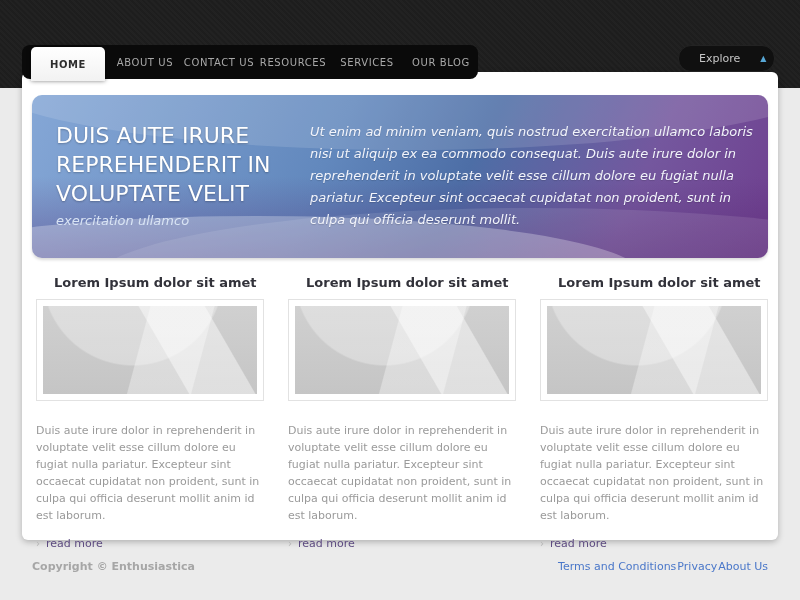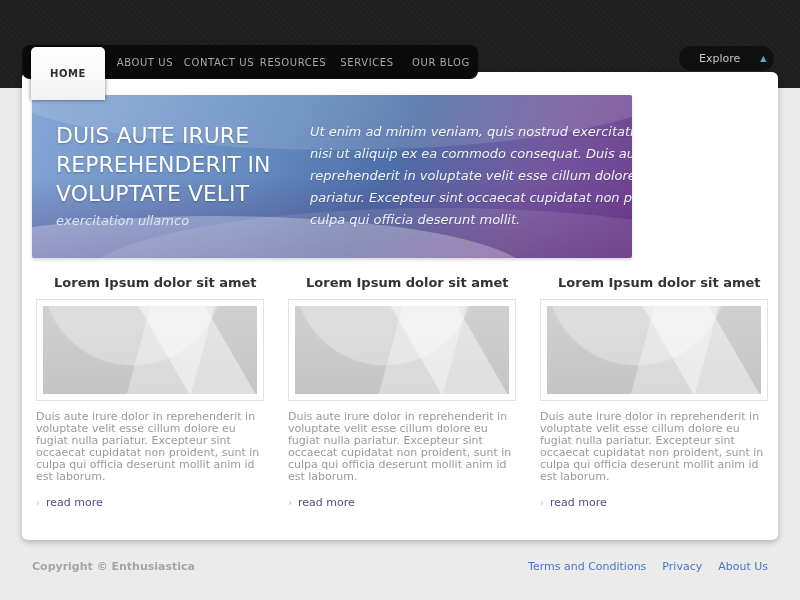--- a/index.html
+++ b/index.html
@@ -29,43 +29,43 @@
     flex:1; display:flex; align-items:center; justify-content:center;
     color:#a8a8a8; font-size:10px; letter-spacing:0.6px; cursor:pointer;
     white-space:nowrap;
   }
   .nav-item.active {
     background:linear-gradient(#ffffff, #f2f2f2);
     color:#2e2e2e; font-weight:bold;
     border-radius:5px 5px 0 0;
     margin-top:2px; margin-left:9px; margin-right:3px;
     box-shadow:0 0 4px rgba(0,0,0,0.5);
-    position:relative; top:0; height:53px;
+    position:relative; top:0; height:34px;
   }
 
   
   .explore-btn {
     position:absolute; left:678px; top:45px; width:97px; height:27px;
     background:#101010; border:1px solid #232323; border-radius:13px;
     z-index:4; display:flex; align-items:center; cursor:pointer;gap:20px;
   }
   .explore-label { color:#c6c6c6; font-size:11px; margin-left:20px; }
   .explore-caret { color:#57a7d6; font-size:8px; margin-left:auto; margin-right:15px; }
 
   
   .card {
     position:absolute; left:22px; top:72px; width:756px; height:468px;
     background:#ffffff; border-radius:6px; z-index:2;
     box-shadow:0 2px 6px rgba(0,0,0,0.25);
   }
 
   
   .hero {
-    position:absolute; left:10px; top:23px; width:600px; height:163px;
-    border-radius:2px; overflow:hidden;
+    position:absolute; left:10px; top:23px; width:736px; height:163px;
+    border-radius:10px; overflow:hidden;
     background:
       linear-gradient(to bottom, rgba(0,0,0,0) 50%, rgba(80,30,105,0.38) 100%),
       linear-gradient(115deg, #85a7d6 0%, #6288bd 40%, #4d6ea6 58%, #74579e 80%, #6e3e8e 100%);
     box-shadow:0 2px 3px rgba(0,0,0,0.15);
   }
   .hero .wave1 {
     position:absolute; top:-95px; left:-8%; width:118%; height:150px;
     border-radius:50%; background:rgba(255,255,255,0.13);
   }
   .hero .wave2 {
@@ -104,34 +104,34 @@
   }
   .imgart {
     width:100%; height:100%;
     background:
       linear-gradient(105deg, rgba(255,255,255,0) 45%, rgba(255,255,255,0.35) 45.5%, rgba(255,255,255,0.35) 72%, rgba(255,255,255,0) 72.5%),
       linear-gradient(60deg, rgba(255,255,255,0) 55%, rgba(255,255,255,0.45) 55.5%, rgba(255,255,255,0.45) 80%, rgba(255,255,255,0) 80.5%),
       radial-gradient(circle at 42% -35%, rgba(255,255,255,0.30) 0 52%, rgba(255,255,255,0) 53%),
       linear-gradient(180deg, #d0d0d0, #c5c5c5);
   }
   .col p {
-    margin-top:10px; font-size:11px; color:#9a9a9a; line-height:12px;
+    margin-top:21px; font-size:11px; color:#9a9a9a; line-height:17px;
   }
   .readmore-row { margin-top:13px; display:flex; align-items:center; }
   .readmore-bullet { color:#b5b5b5; font-size:10px; margin-right:6px; }
   .readmore {
     color:#5d4b80; font-size:11px; font-weight:normal; text-decoration:none; cursor:pointer;
   }
 
   
   .footer-copy {
     position:absolute; left:32px; top:560px; font-size:11px; color:#a6a6a6; z-index:3;font-weight:bold;
   }
   .footer-links {
-    position:absolute; right:32px; top:560px; display:flex; gap:16px; z-index:3;
+    position:absolute; right:32px; top:560px; display:flex; gap:1px; z-index:3;
   }
   .footer-links a {
     font-size:11px; color:#4a77c9; text-decoration:none; cursor:pointer;
   }
 </style>
 </head>
 <body>
 
 <div id="viewport">
 

